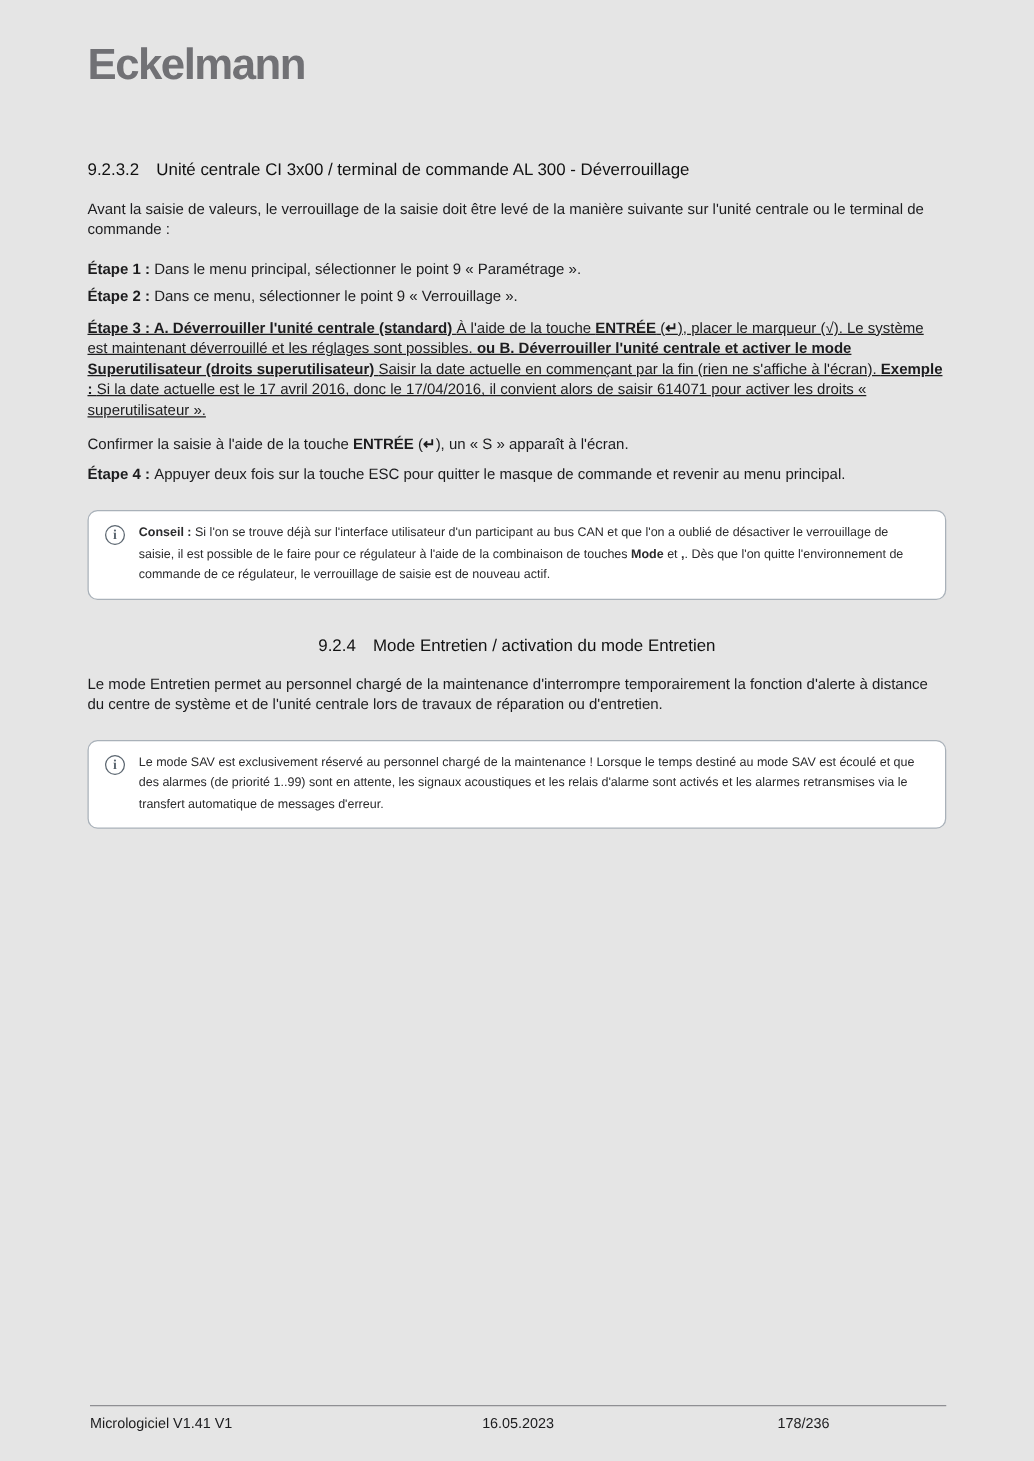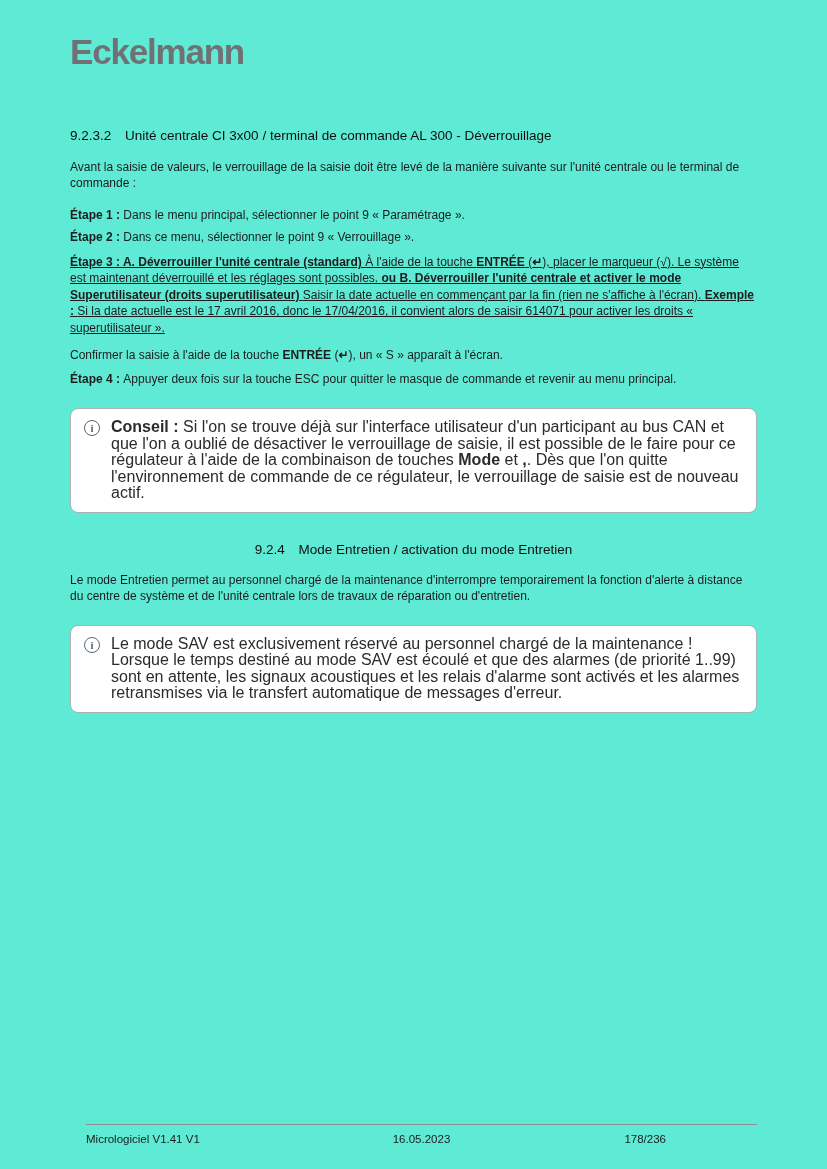--- a/index.html
+++ b/index.html
@@ -1,20 +1,20 @@
 <!DOCTYPE html>
 <html lang="fr"><head>
 <meta charset="utf-8">
 <title>Document</title>
 <style>
   * { box-sizing: border-box; }
   html, body { margin: 0; padding: 0; background: #ffffff; }
   .page {
     width: 827px; height: 1169px; position: relative; overflow: hidden;
-    background: #5eead4; color: #1c1c1e;
+    background: #e5e5e5; color: #1c1c1e;
     font-family: "Liberation Sans", sans-serif;
   }
   .header { padding: 34px 70px 0 70px; }
   .logo {
     font-size: 35px; font-weight: 700; color: #717175;
     letter-spacing: -1.2px; line-height: 1.05;
   }
   .content { padding: 0 70px; }
   .heading { font-size: 13.5px; font-weight: 400; color: #101010; margin: 0; line-height: 15px; }
   .heading-first { margin-top: 57px; }
@@ -39,23 +39,23 @@
   .info-icon {
     flex: 0 0 auto;
     width: 16px; height: 16px;
     border: 1px solid #5b6670; border-radius: 50%;
     color: #5b6670;
     display: flex; align-items: center; justify-content: center;
     font-size: 11px; font-weight: 700;
     font-family: "Liberation Serif", serif;
     margin-top: 1px;
   }
-  .info-text { font-size: 16px; line-height: 16.5px; margin: 0; color: #2b2b2d; }
+  .info-text { font-size: 10px; line-height: 16.5px; margin: 0; color: #2b2b2d; }
   .sec2-intro { margin-top: 15px; }
-  .footer { position: absolute; left: 86px; right: 70px; bottom: 24px; }
+  .footer { position: absolute; left: 72px; right: 70px; bottom: 24px; }
   .footer-rule { border-top: 1px solid #8f8f93; height: 0; }
   .footer-row { display: flex; padding-top: 8px; font-size: 11.5px; color: #1c1c1e; }
   .footer-row .f-left   { flex: 1; text-align: left; }
   .footer-row .f-center { flex: 1; text-align: center; }
   .footer-row .f-right  { flex: 1; text-align: center; }
 </style>
 </head>
 <body>
 
 <div class="page">

